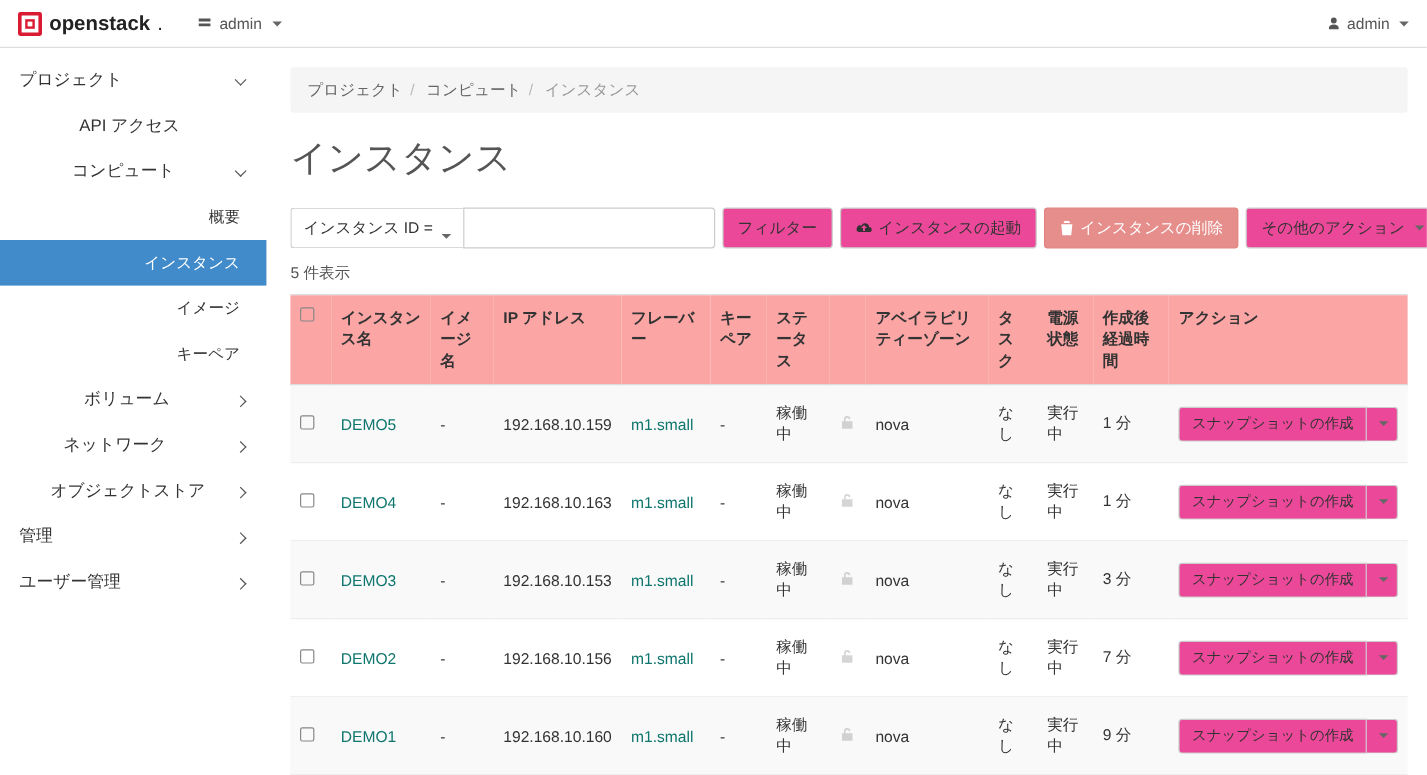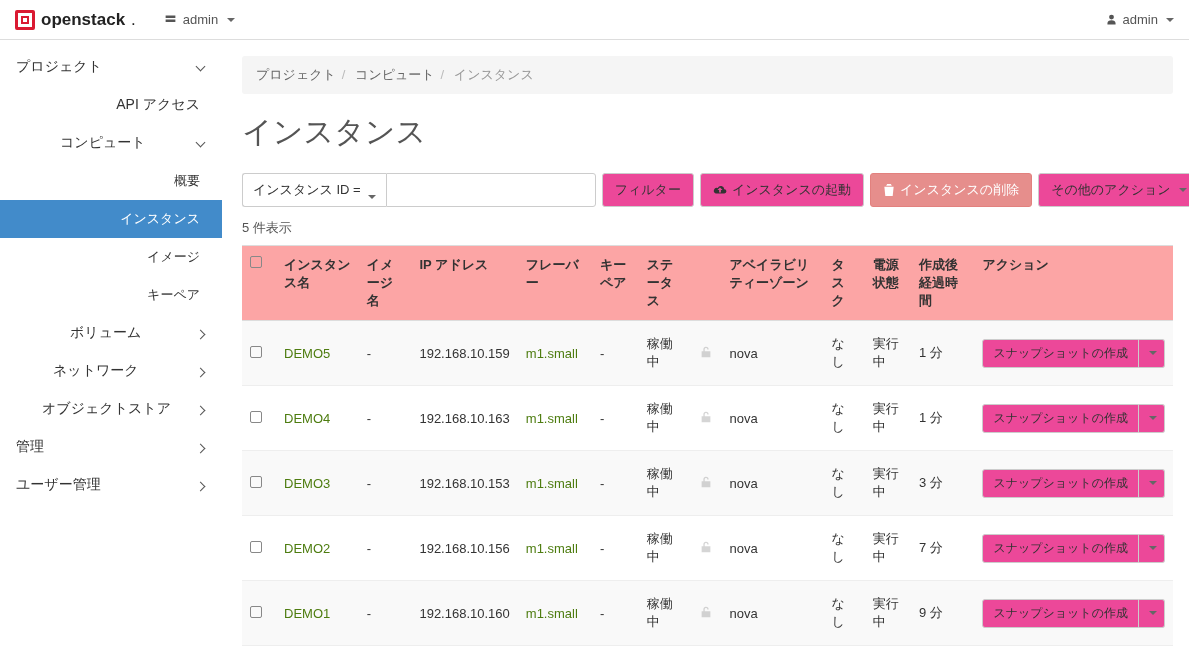--- a/index.html
+++ b/index.html
@@ -9,42 +9,42 @@
 .logo { display: flex; align-items: center; gap: 6px; font-weight: bold; font-size: 17px; color: #222; }
 .logo-icon { width: 20px; height: 20px; border: 3px solid #da1a32; border-radius: 2px; position: relative; }
 .logo-icon::after { content: ""; position: absolute; top: 3px; left: 3px; right: 3px; bottom: 3px; border: 2px solid #da1a32; }
 .project-sel { display: flex; align-items: center; gap: 6px; color: #555; cursor: pointer; padding: 6px 10px; }
 .project-sel svg, .user-menu svg { width: 13px; height: 13px; fill: #555; }
 .caret-d { width: 0; height: 0; border-left: 4px solid transparent; border-right: 4px solid transparent; border-top: 4px solid #666; margin-left: 3px; }
 .user-menu { display: flex; align-items: center; gap: 5px; color: #555; cursor: pointer; }
 .layout { display: flex; }
 .sidebar { width: 222px; padding-top: 8px; }
 .sb-item { display: flex; justify-content: space-between; align-items: center; padding: 10px 18px 10px 16px; font-size: 14px; color: #333; cursor: pointer; }
-.sb-item.right { justify-content: flex-end; padding-right: 22px; color: #333; }
+.sb-item.right { justify-content: center; padding-right: 22px; color: #333; }
 .sb-item.sub { justify-content: flex-end; padding-right: 22px; font-size: 13px; }
 .sb-item.active { background: #428bca; color: #fff; }
 .sb-item.top { justify-content: space-between; }
 .chev-r::before { content: ""; display: inline-block; width: 6px; height: 6px; border-top: 1.5px solid #555; border-right: 1.5px solid #555; transform: rotate(45deg); }
 .chev-d::before { content: ""; display: inline-block; width: 6px; height: 6px; border-top: 1.5px solid #555; border-right: 1.5px solid #555; transform: rotate(135deg); position: relative; top: -2px; }
 .content { flex: 1; padding: 16px 16px 20px 20px; }
 .breadcrumb { background: #f5f5f5; padding: 10px 14px; border-radius: 3px; font-size: 13px; color: #666; margin-bottom: 18px; }
 .breadcrumb .sep { margin: 0 6px; color: #bbb; }
 h1 { font-size: 30px; font-weight: 400; color: #555; margin-bottom: 20px; }
 .toolbar { display: flex; gap: 6px; align-items: center; margin-bottom: 12px; }
 .btn { border: 1px solid #ccc; background: #ec4899; padding: 7px 12px; border-radius: 3px; font-size: 13px; color: #333; cursor: pointer; display: inline-flex; align-items: center; gap: 5px; white-space: nowrap; }
 .btn-danger { background: #d9534f; border-color: #d43f3a; color: #fff; opacity: .65; }
 .filter-field { flex: 0 0 auto; display: flex; }
 .filter-select { border: 1px solid #ccc; border-right: none; border-radius: 3px 0 0 3px; padding: 7px 10px; display: flex; align-items: flex-end; gap: 4px; font-size: 13px; }
 .filter-input { border: 1px solid #ccc; border-radius: 0 3px 3px 0; padding: 7px 8px; width: 210px; font-size: 13px; }
 .count-line { font-size: 13px; color: #555; margin-bottom: 8px; }
 table { width: 100%; border-collapse: collapse; font-size: 13px; }
 th { text-align: left; padding: 10px 8px; border-top: 1px solid #ddd; border-bottom: 1px solid #ddd; color: #333; font-weight: 600; vertical-align: top; background: #fca5a5; font-size: 13px; }
 td { padding: 14px 8px; border-bottom: 1px solid #eee; vertical-align: middle; color: #333; }
 tbody tr:nth-child(odd) { background: #f9f9f9; }
-.link { color: #4d7c0f; cursor: pointer; }
+.link { color: #0f766e; cursor: pointer; }
 .lock-icon { width: 14px; height: 14px; opacity: .35; }
 .action-btn { display: inline-flex; }
 .action-btn .btn { border-radius: 3px 0 0 3px; padding: 5px 10px; font-size: 12px; }
 .action-btn .btn.caret { border-radius: 0 3px 3px 0; border-left: none; padding: 5px 7px; }
 .chk { width: 12px; height: 12px; border: 1px solid #888; border-radius: 2px; display: inline-block; }
 .th-narrow { width: 34px; }
 </style>
 </head>
 <body>
 

